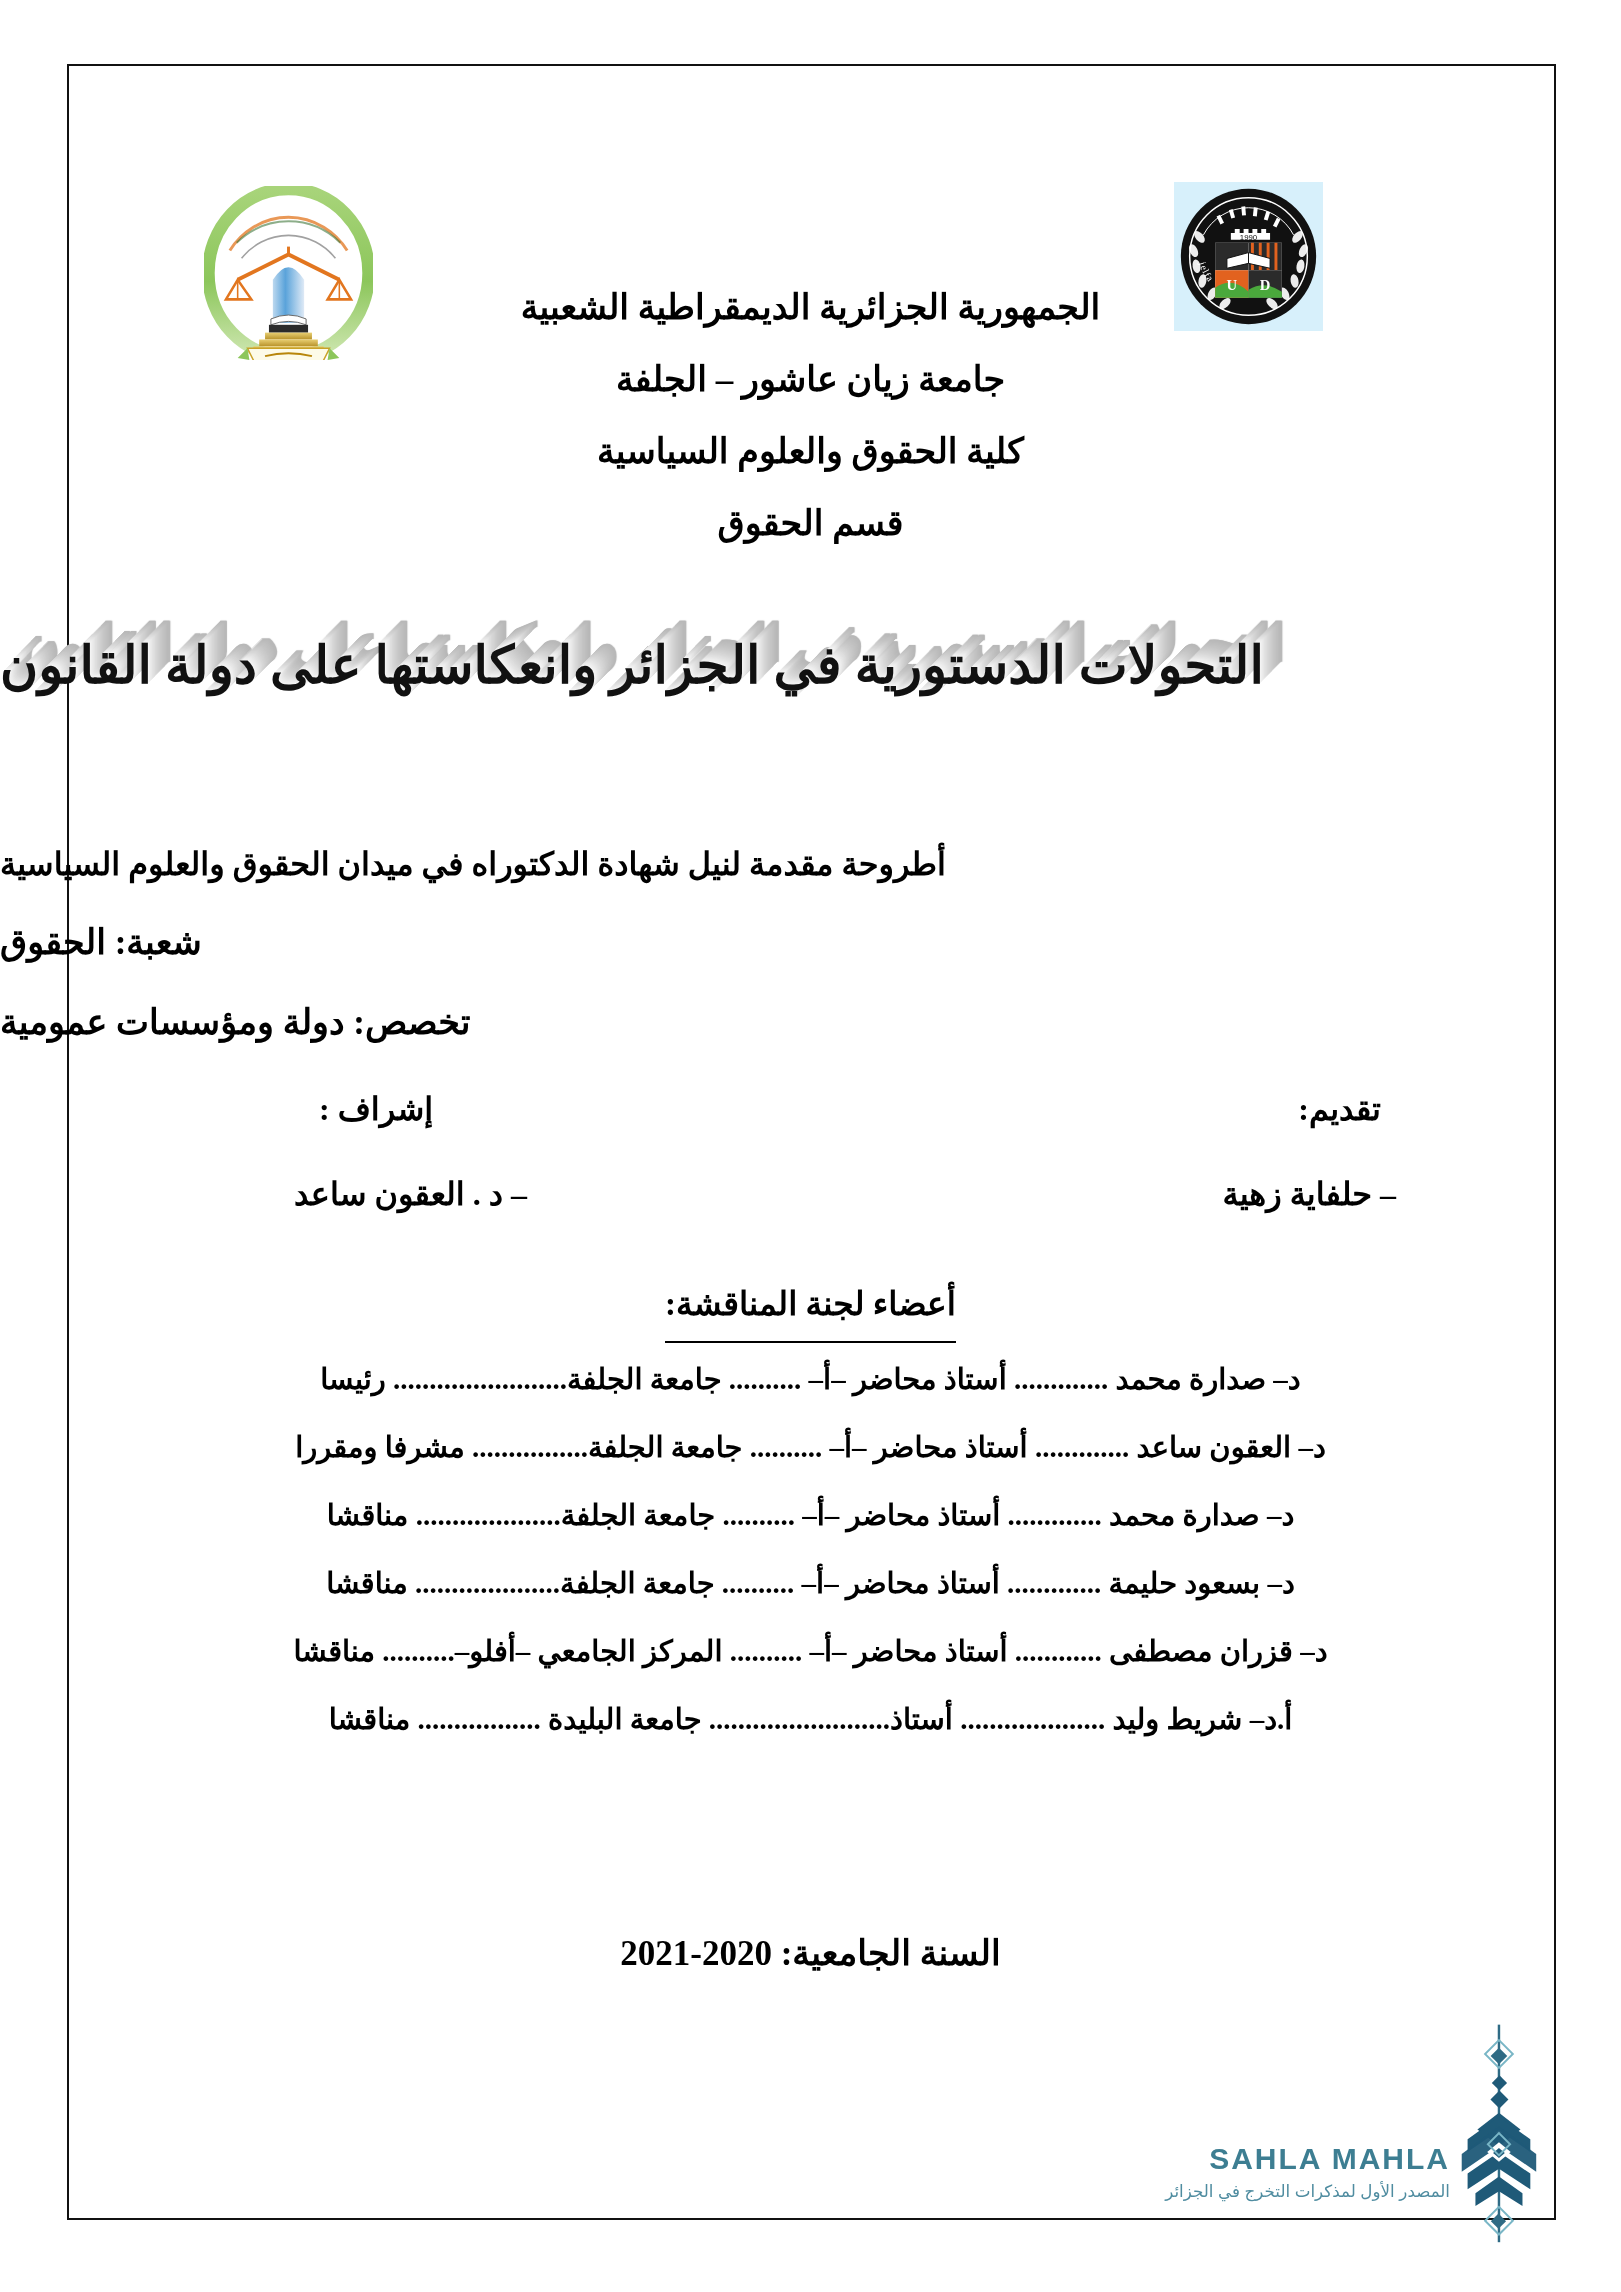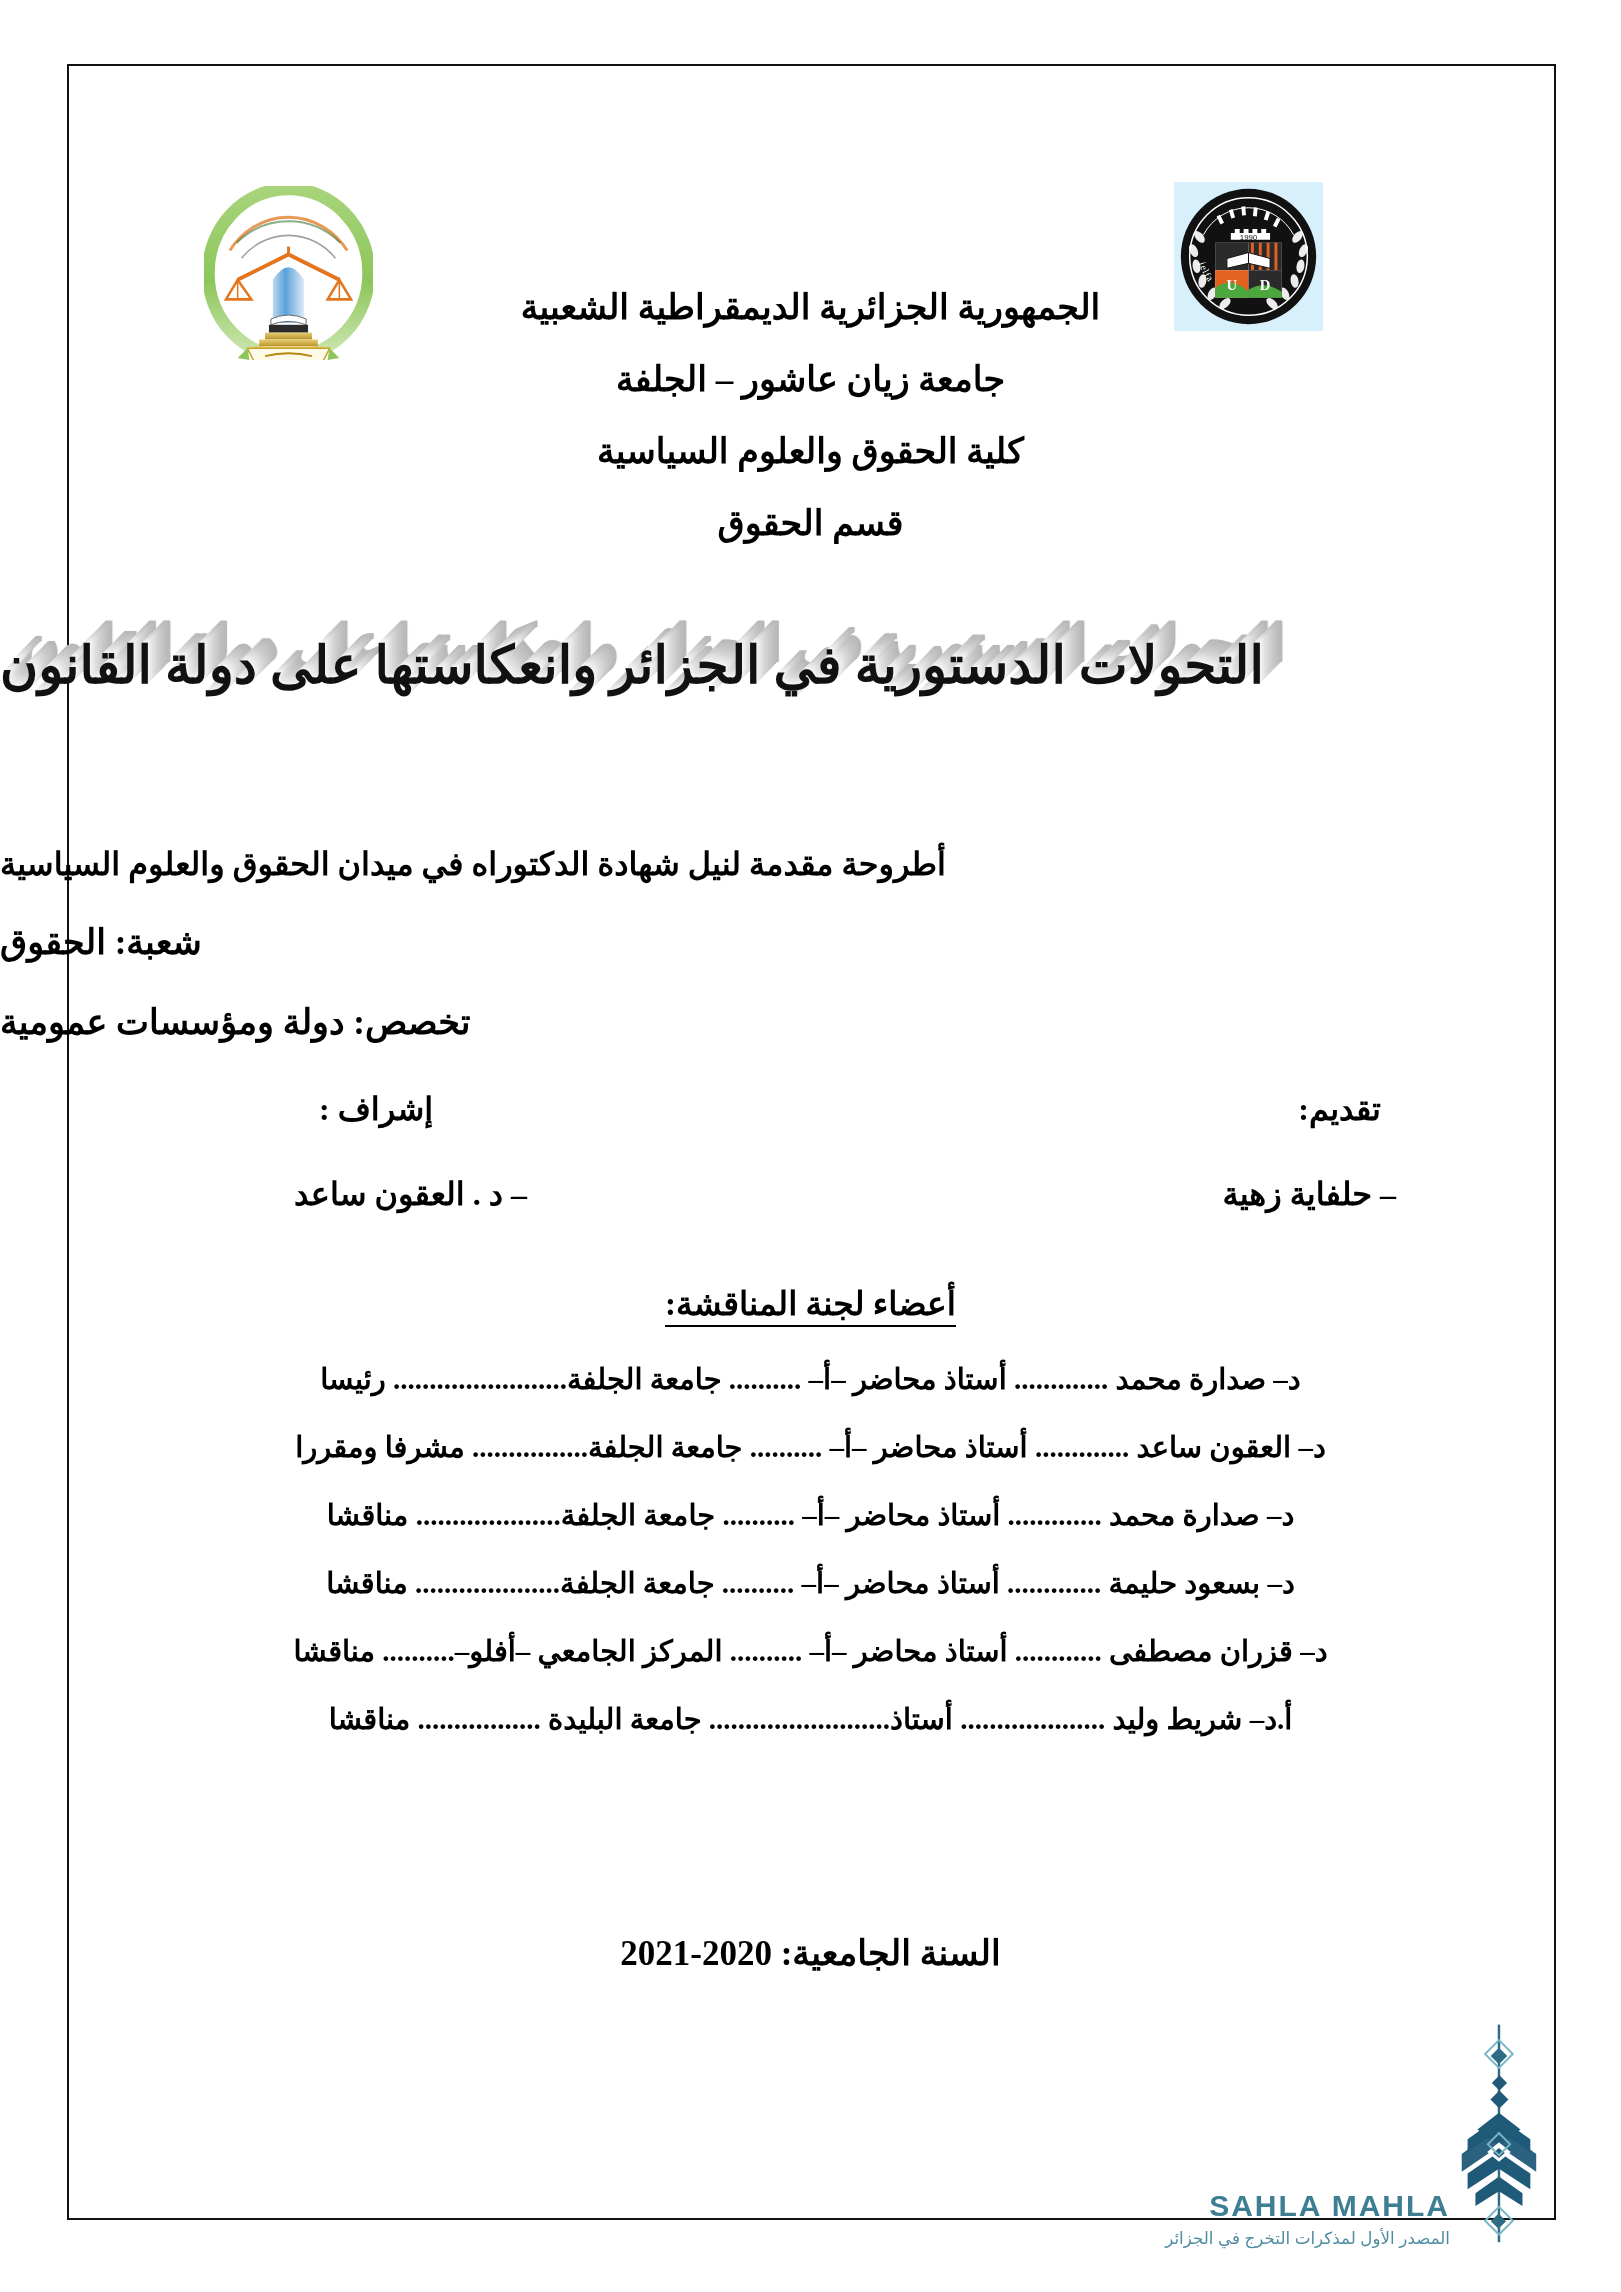--- a/index.html
+++ b/index.html
@@ -137,21 +137,21 @@
     text-align: center;
     direction: rtl;
   }
   .jury-title {
     display: inline-block;
     font-family: "Liberation Serif", "DejaVu Serif", serif;
     font-weight: bold;
     font-size: 33px;
     color: #000000;
     border-bottom: 2px solid #000000;
-    padding-bottom: 2px;
+    padding-bottom: 18px;
   }
   .jury-list {
     position: absolute;
     left: 172px;
     right: 172px;
     top: 1362px;
     direction: rtl;
   }
   .jury-row {
     font-family: "Liberation Serif", "DejaVu Serif", serif;
@@ -187,21 +187,20 @@
     width: 382px;
     height: 245px;
   }
   .wm-text {
     position: absolute;
     right: 96px;
     top: 137px;
     text-align: right;
     direction: ltr;
     width: 245px;
-    margin-top: 47px;
   }
   .wm-title {
     font-family: "Liberation Sans", "DejaVu Sans", sans-serif;
     font-size: 30px;
     font-weight: bold;
     letter-spacing: 2px;
     color: #3d7e92;
     line-height: 1.0;
     white-space: nowrap;
   }

